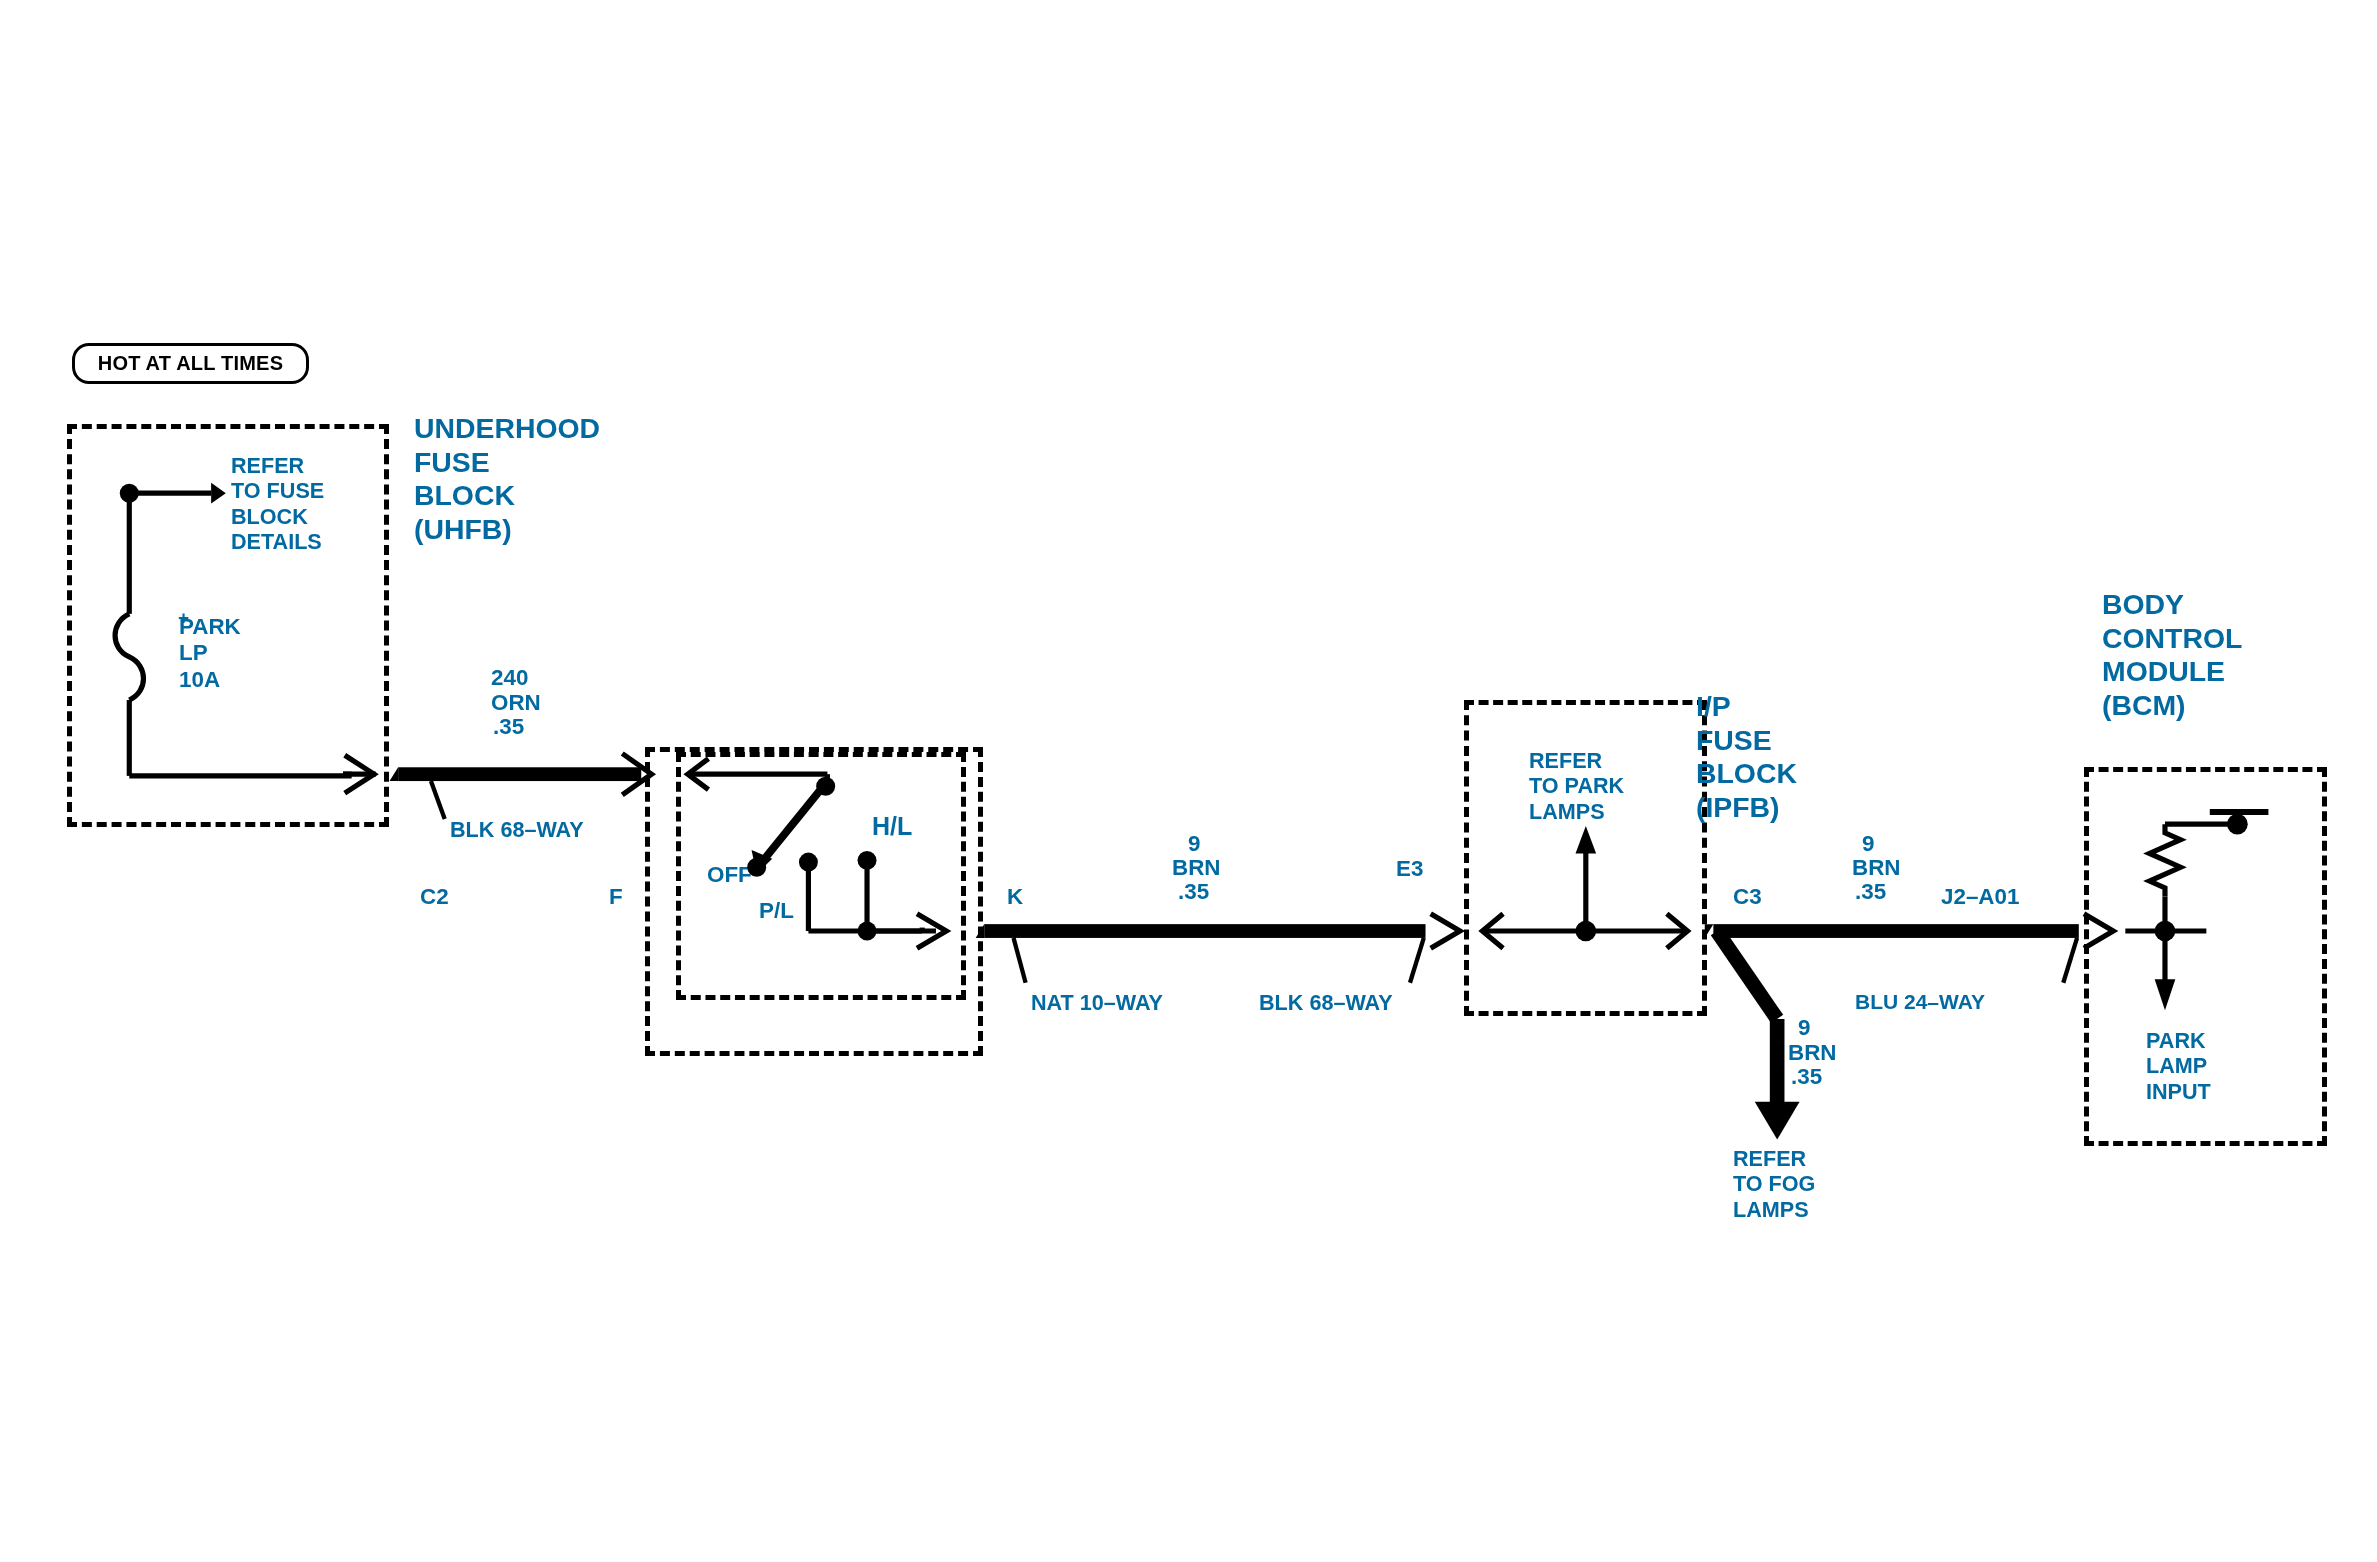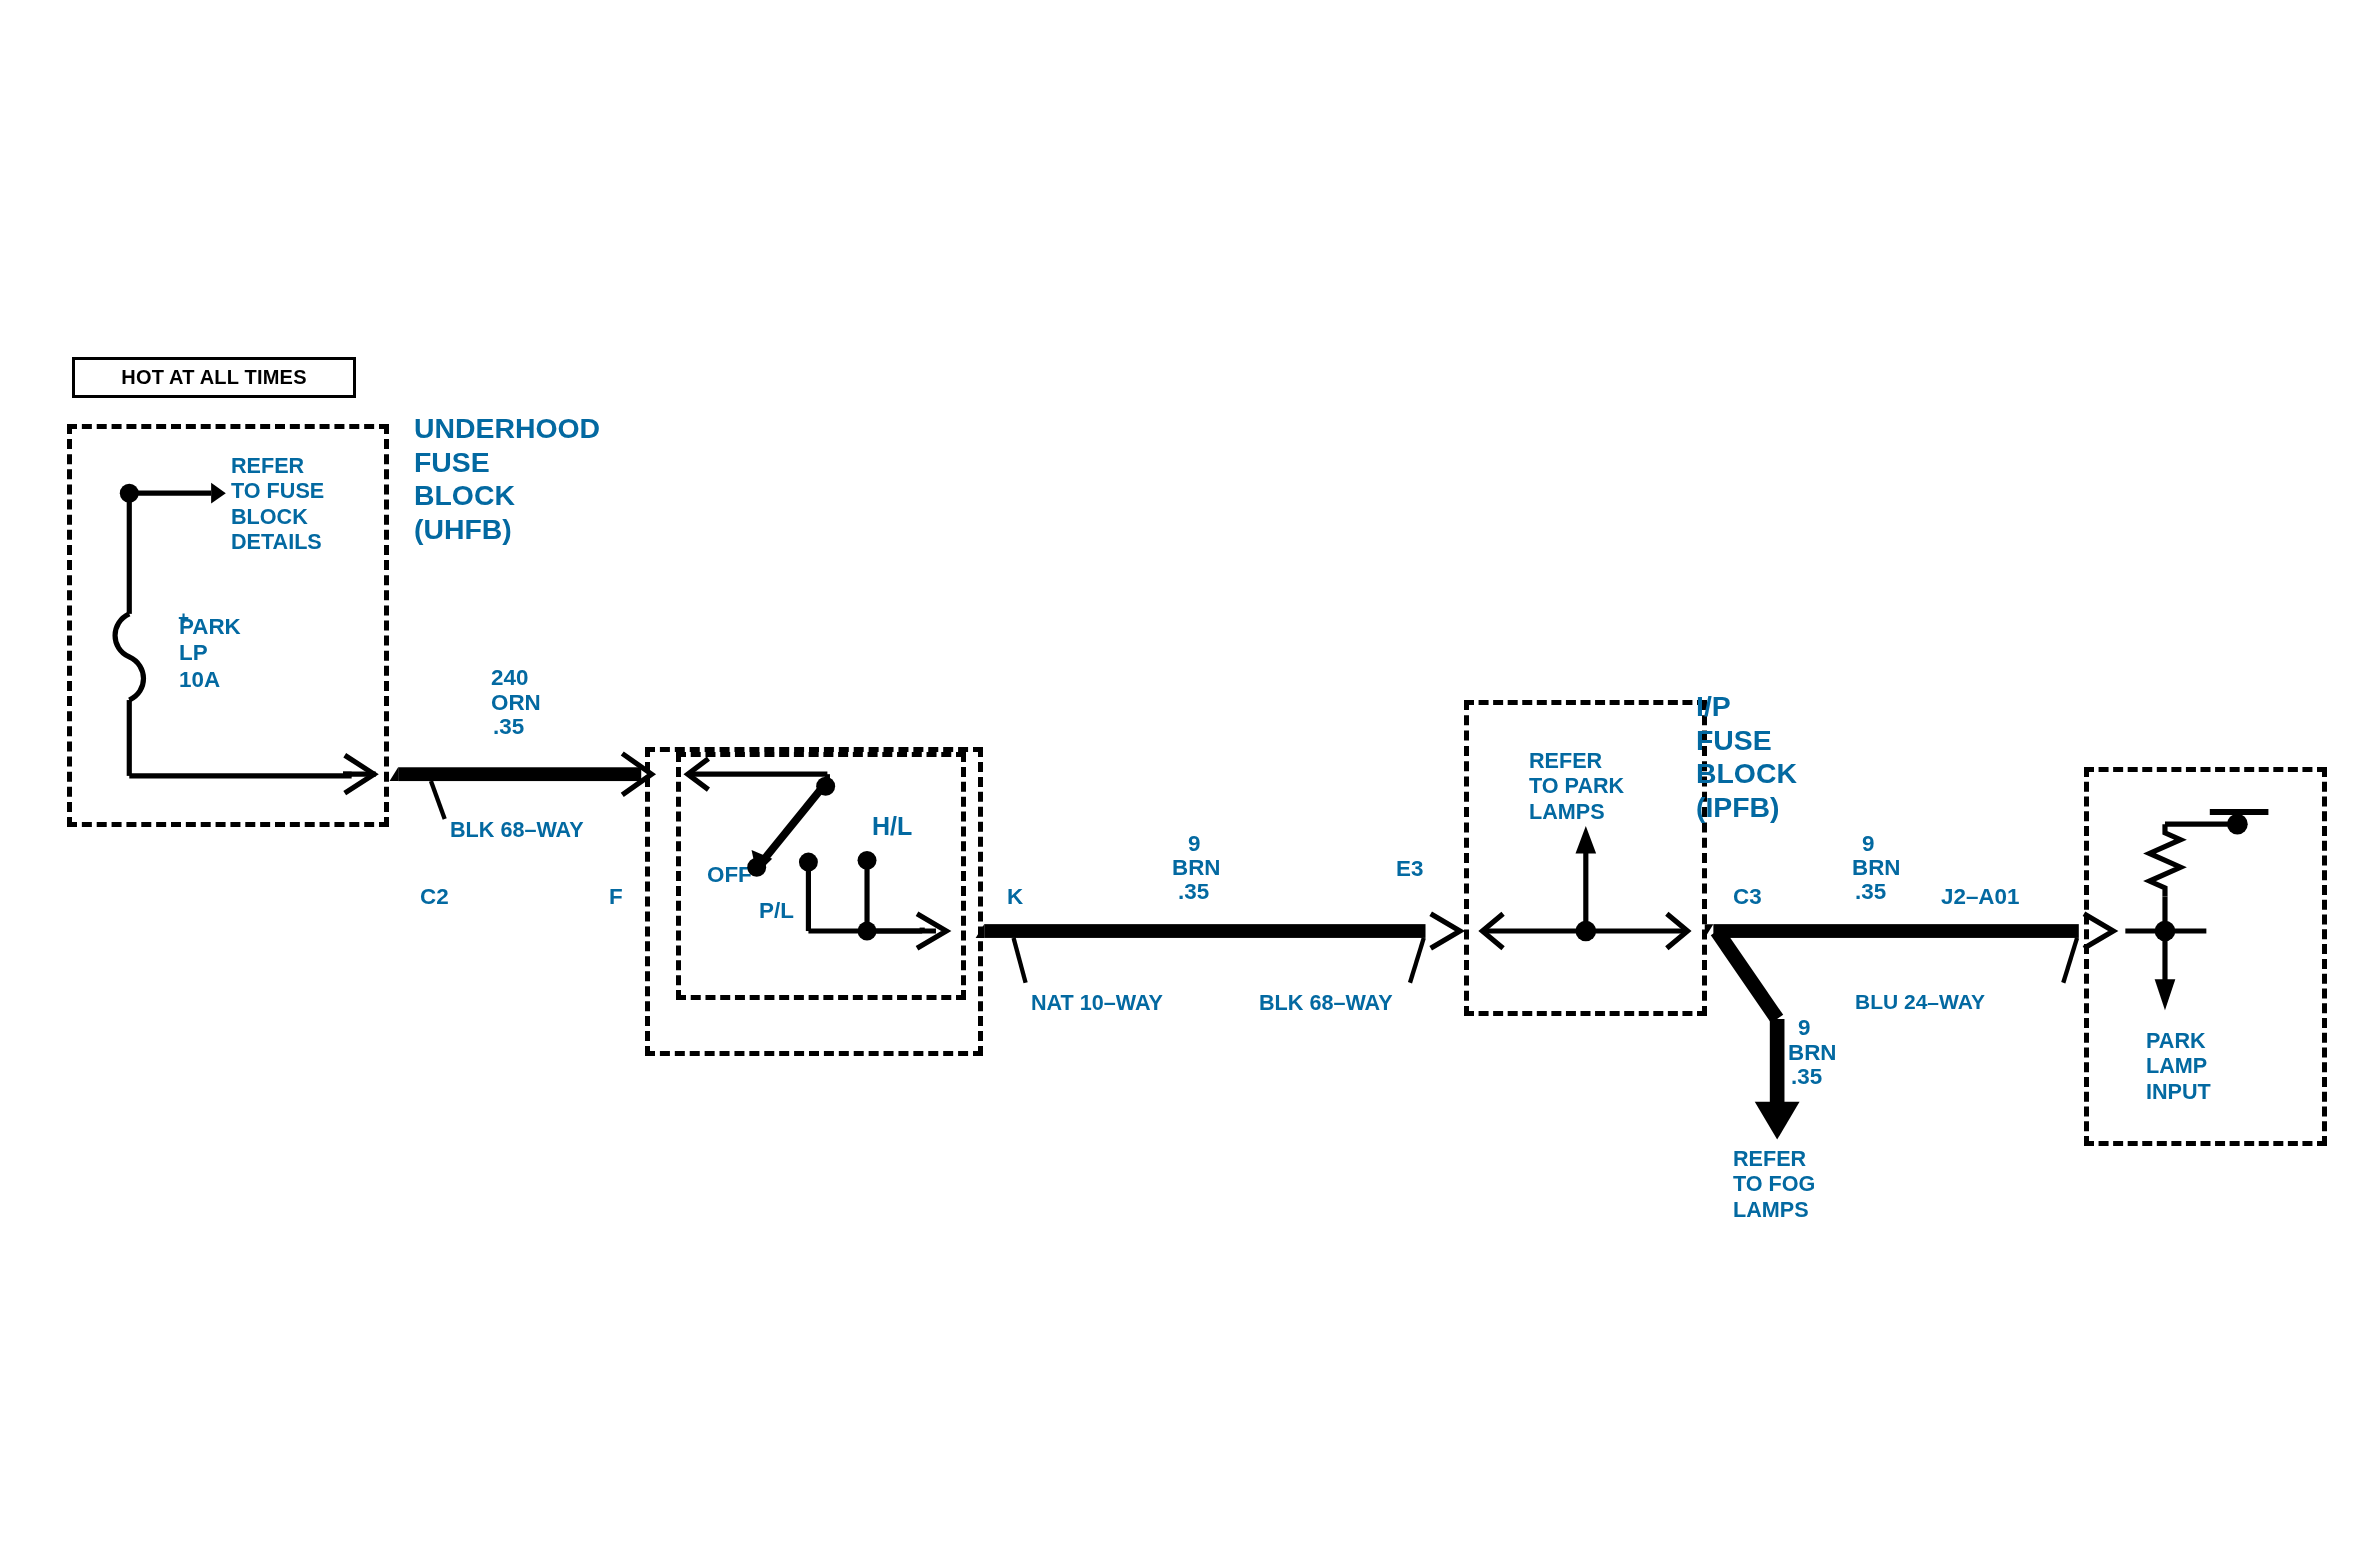--- a/index.html
+++ b/index.html
@@ -54,21 +54,21 @@
     width: 2377px;
     height: 1563px;
     pointer-events: none;
   }
 </style>
 </head>
 <body>
 
 <div id="canvas">
 
-  <div class="hot-box" style="left:72px; top:357px; width:284px; height:41px;">
+  <div class="hot-box" style="left:72px; top:343px; width:237px; height:41px;border-radius:17px;">
     <span>HOT AT ALL TIMES</span>
   </div>
 
   <div class="dash-box" style="left:67px; top:424px; width:322px; height:403px;"></div>
 
   <div class="dash-box" style="left:645px; top:747px; width:338px; height:309px;"></div>
   <div class="dash-box" style="left:676px; top:752px; width:290px; height:248px;"></div>
 
   <div class="dash-box" style="left:1464px; top:700px; width:243px; height:316px;"></div>
 
@@ -129,20 +129,24 @@
   <div class="lbl" style="left:1733px; top:884px; font-size:22.4px;">C3</div>
 
   <div class="lbl" style="left:1862px; top:831px; font-size:22.4px;">9</div>
   <div class="lbl" style="left:1852px; top:855px; font-size:22.4px;">BRN</div>
   <div class="lbl" style="left:1855px; top:879px; font-size:22.4px;">.35</div>
 
   <div class="lbl" style="left:1941px; top:884px; font-size:22.4px;">J2–A01</div>
 
   <div class="lbl" style="left:1855px; top:990px; font-size:21px;">BLU 24–WAY</div>
 
+  <div class="lbl" style="left:2102px; top:588px; font-size:28.4px;">BODY
+CONTROL
+MODULE
+(BCM)</div>
 
   <div class="lbl" style="left:2146px; top:1028px; font-size:21.6px;">PARK
 LAMP
 INPUT</div>
 
   <div class="lbl" style="left:1798px; top:1015px; font-size:22.4px;">9</div>
   <div class="lbl" style="left:1788px; top:1040px; font-size:22.4px;">BRN</div>
   <div class="lbl" style="left:1791px; top:1064px; font-size:22.4px;">.35</div>
 
   <div class="lbl" style="left:1733px; top:1146px; font-size:21.6px;">REFER

